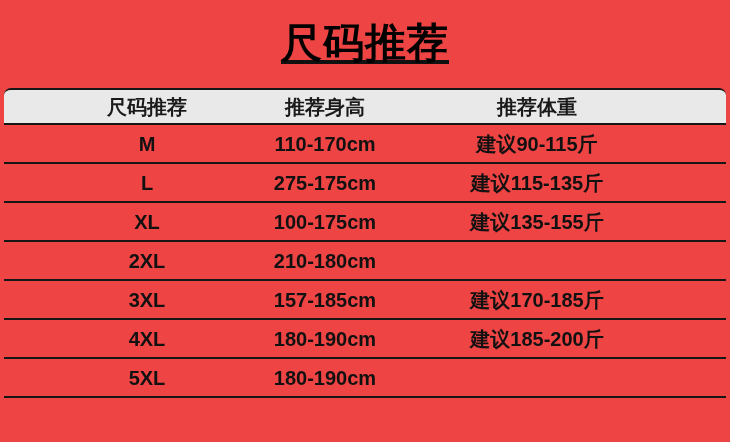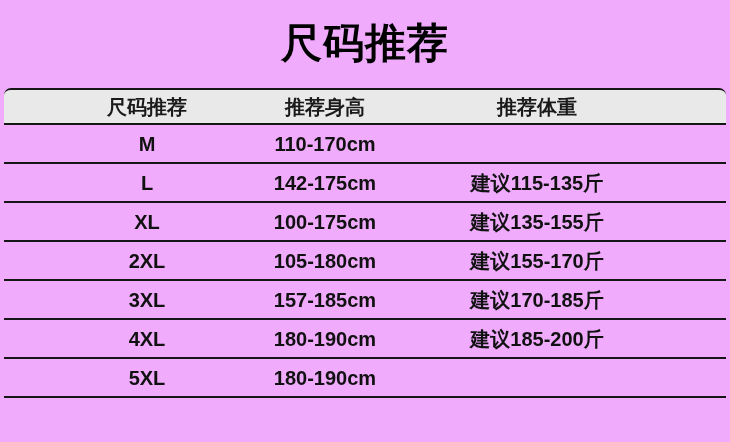--- a/index.html
+++ b/index.html
@@ -1,23 +1,24 @@
 <!DOCTYPE html>
 <html><head>
 <meta charset="utf-8">
 <style>
   html, body { margin: 0; padding: 0; background: #ffffff; }
   .page {
     position: relative;
     width: 730px;
     height: 442px;
-    background: #f0abfc;
+    background: #ef4444;
     overflow: hidden;
     font-family: "Liberation Sans", "DejaVu Sans", sans-serif;
     color: #111111;
+    text-decoration: underline;
   }
   .title {
     margin: 0;
     padding-top: 14px;
     height: 60px;
     line-height: 58px;
     text-align: center;
     font-size: 41px;
     font-weight: 700;
     letter-spacing: 1px;
@@ -68,38 +69,38 @@
 
     <div class="row header-row">
       <span class="cell header-cell c1">尺码推荐</span>
       <span class="cell header-cell c2">推荐身高</span>
       <span class="cell header-cell c3">推荐体重</span>
     </div>
 
     <div class="row">
       <span class="cell c1">M</span>
       <span class="cell c2">110-170cm</span>
+      <span class="cell c3">建议90-115斤</span>
     </div>
 
     <div class="row">
       <span class="cell c1">L</span>
-      <span class="cell c2">142-175cm</span>
+      <span class="cell c2">275-175cm</span>
       <span class="cell c3">建议115-135斤</span>
     </div>
 
     <div class="row">
       <span class="cell c1">XL</span>
       <span class="cell c2">100-175cm</span>
       <span class="cell c3">建议135-155斤</span>
     </div>
 
     <div class="row">
       <span class="cell c1">2XL</span>
-      <span class="cell c2">105-180cm</span>
-      <span class="cell c3">建议155-170斤</span>
+      <span class="cell c2">210-180cm</span>
     </div>
 
     <div class="row">
       <span class="cell c1">3XL</span>
       <span class="cell c2">157-185cm</span>
       <span class="cell c3">建议170-185斤</span>
     </div>
 
     <div class="row">
       <span class="cell c1">4XL</span>

